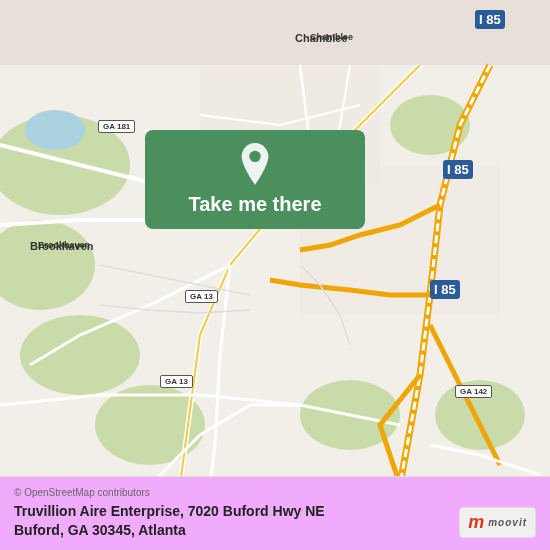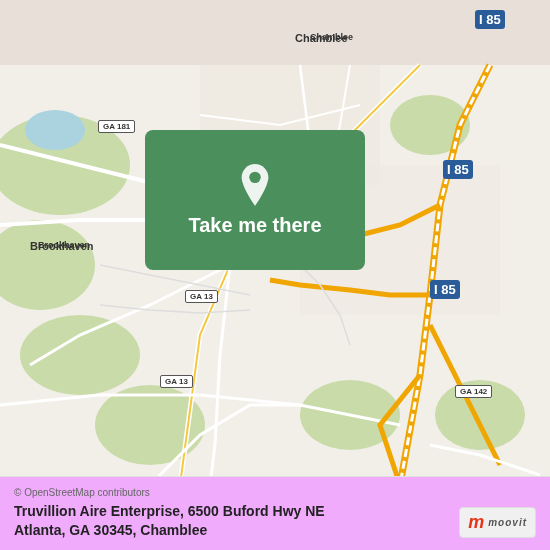--- a/index.html
+++ b/index.html
@@ -18,21 +18,21 @@
       background: #e8e0d8;
       overflow: hidden;
     }
 
     
     #action-overlay {
       position: absolute;
       top: 130px;
       left: 145px;
       width: 220px;
-      height: 140px;
+      height: 99px;
       background: #4a8f5c;
       border-radius: 8px;
       display: flex;
       flex-direction: column;
       align-items: center;
       justify-content: center;
       gap: 8px;
       z-index: 10;
     }
 
@@ -237,22 +237,22 @@
         <circle cx="18" cy="14" r="6" fill="#4a8f5c"></circle>
       </svg>
     </div>
     <button id="take-me-there-btn">Take me there</button>
   </div>
 
   <div id="bottom-bar">
     <div id="copyright-text">© OpenStreetMap contributors</div>
     <div style="display:flex; justify-content:space-between; align-items:flex-end;">
       <div>
-        <div id="address-text">Truvillion Aire Enterprise, 6500 Buford Hwy NE</div>
-        <div style="font-size:14px; font-weight:600; color:#222;">Atlanta, GA 30345, Chamblee</div>
+        <div id="address-text">Truvillion Aire Enterprise, 7020 Buford Hwy NE</div>
+        <div style="font-size:14px; font-weight:600; color:#222;">Buford, GA 30345, Atlanta</div>
       </div>
       <div id="moovit-logo" style="position:relative; bottom:auto; right:auto;">
         <div class="moovit-box">
           <span class="moovit-m">m</span>
           <span class="moovit-text">moovit</span>
         </div>
       </div>
     </div>
   </div>
 </div>

